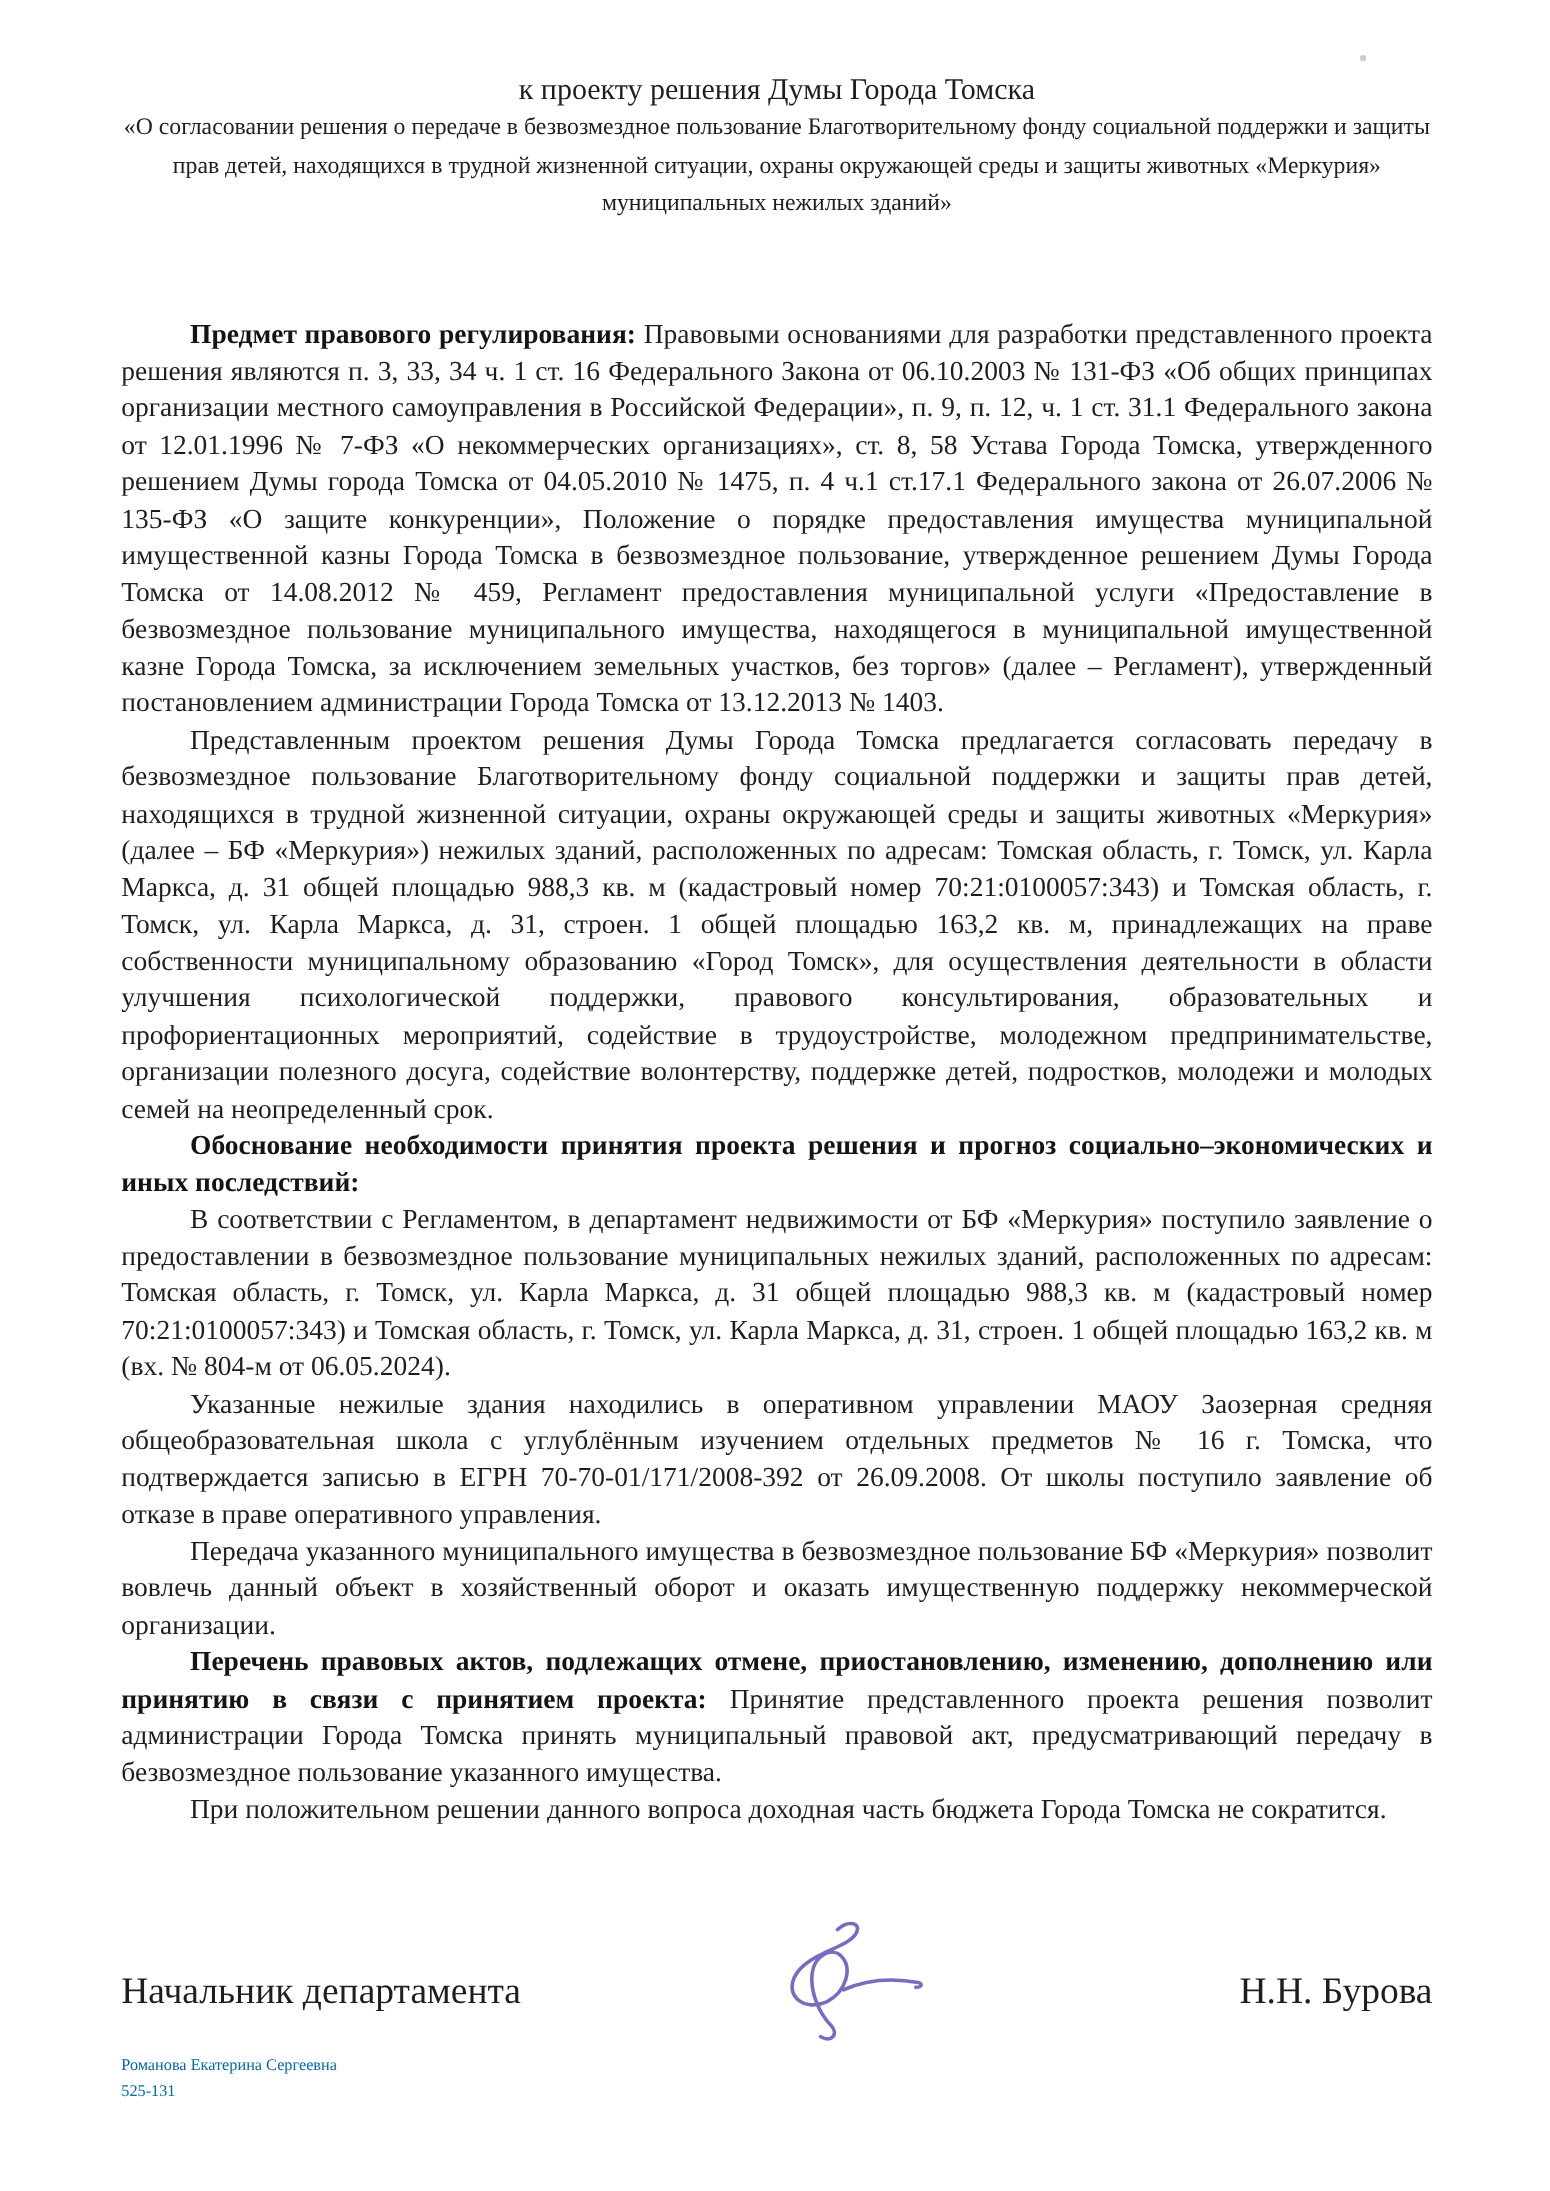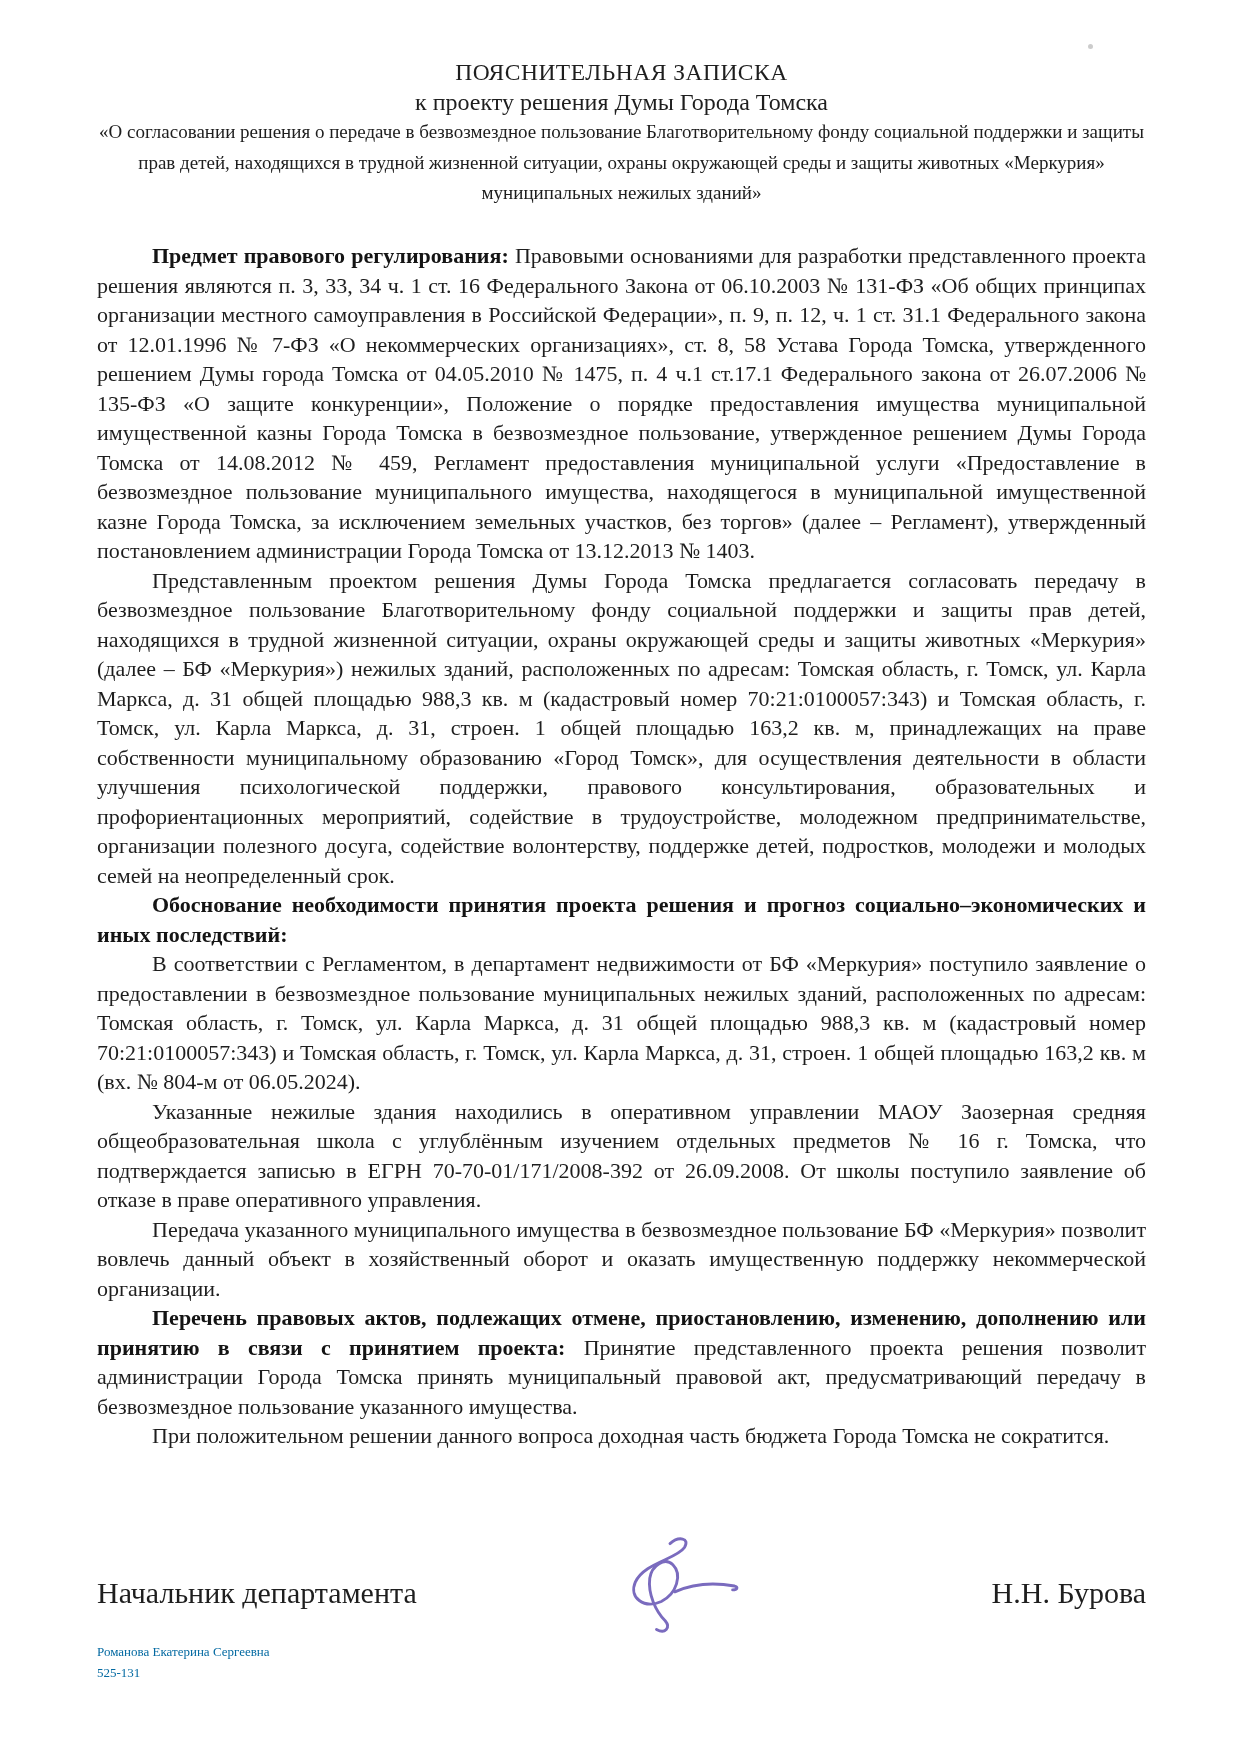--- a/index.html
+++ b/index.html
@@ -23,21 +23,21 @@
     font-size: 22.5px;
   }
   .doc-title {
     font-size: 23.5px;
     letter-spacing: 0.5px;
   }
   .doc-subtitle { font-size: 24px; }
   .doc-subject  { font-size: 19px; line-height: 30.5px; }
   .doc-body {
     position: absolute;
-    top: 241px;
+    top: 252px;
     left: 97px;
     width: 1049px;
     font-size: 22px;
     line-height: 29.5px;
     text-align: justify;
   }
   .para { margin: 0; text-indent: 55px; }
   .para b { font-weight: bold; color: #141414; }
   .sign-row {
     position: absolute;
@@ -76,21 +76,20 @@
   }
 </style>
 </head>
 <body>
 
 <div class="page">
 
   <span class="artifact-dot"></span>
 
   <div class="doc-header">
-    <div class="doc-title">ПОЯСНИТЕЛЬНАЯ ЗАПИСКА</div>
     <div class="doc-subtitle">к проекту решения Думы Города Томска</div>
     <div class="doc-subject">«О согласовании решения о передаче в безвозмездное пользование Благотворительному фонду социальной поддержки и защиты прав детей, находящихся в трудной жизненной ситуации, охраны окружающей среды и защиты животных «Меркурия» муниципальных нежилых зданий»</div>
   </div>
 
   <div class="doc-body">
       <p class="para"><b>Предмет правового регулирования: </b>Правовыми основаниями для разработки представленного проекта решения являются п. 3, 33, 34 ч. 1 ст. 16 Федерального Закона от 06.10.2003 № 131-ФЗ «Об общих принципах организации местного самоуправления в Российской Федерации», п. 9, п. 12, ч. 1 ст. 31.1 Федерального закона от 12.01.1996 № 7-ФЗ «О некоммерческих организациях», ст. 8, 58 Устава Города Томска, утвержденного решением Думы города Томска от 04.05.2010 № 1475, п. 4 ч.1 ст.17.1 Федерального закона от 26.07.2006 № 135-ФЗ «О защите конкуренции», Положение о порядке предоставления имущества муниципальной имущественной казны Города Томска в безвозмездное пользование, утвержденное решением Думы Города Томска от 14.08.2012 № 459, Регламент предоставления муниципальной услуги «Предоставление в безвозмездное пользование муниципального имущества, находящегося в муниципальной имущественной казне Города Томска, за исключением земельных участков, без торгов» (далее – Регламент), утвержденный постановлением администрации Города Томска от 13.12.2013 № 1403.</p>
       <p class="para">Представленным проектом решения Думы Города Томска предлагается согласовать передачу в безвозмездное пользование Благотворительному фонду социальной поддержки и защиты прав детей, находящихся в трудной жизненной ситуации, охраны окружающей среды и защиты животных «Меркурия» (далее – БФ «Меркурия») нежилых зданий, расположенных по адресам: Томская область, г. Томск, ул. Карла Маркса, д. 31 общей площадью 988,3 кв. м (кадастровый номер 70:21:0100057:343) и Томская область, г. Томск, ул. Карла Маркса, д. 31, строен. 1 общей площадью 163,2 кв. м, принадлежащих на праве собственности муниципальному образованию «Город Томск», для осуществления деятельности в области улучшения психологической поддержки, правового консультирования, образовательных и профориентационных мероприятий, содействие в трудоустройстве, молодежном предпринимательстве, организации полезного досуга, содействие волонтерству, поддержке детей, подростков, молодежи и молодых семей на неопределенный срок.</p>
       <p class="para"><b>Обоснование необходимости принятия проекта решения и прогноз социально–экономических и иных последствий:</b></p>
       <p class="para">В соответствии с Регламентом, в департамент недвижимости от БФ «Меркурия» поступило заявление о предоставлении в безвозмездное пользование муниципальных нежилых зданий, расположенных по адресам: Томская область, г. Томск, ул. Карла Маркса, д. 31 общей площадью 988,3 кв. м (кадастровый номер 70:21:0100057:343) и Томская область, г. Томск, ул. Карла Маркса, д. 31, строен. 1 общей площадью 163,2 кв. м (вх. № 804-м от 06.05.2024).</p>
       <p class="para">Указанные нежилые здания находились в оперативном управлении МАОУ Заозерная средняя общеобразовательная школа с углублённым изучением отдельных предметов № 16 г. Томска, что подтверждается записью в ЕГРН 70-70-01/171/2008-392 от 26.09.2008. От школы поступило заявление об отказе в праве оперативного управления.</p>

